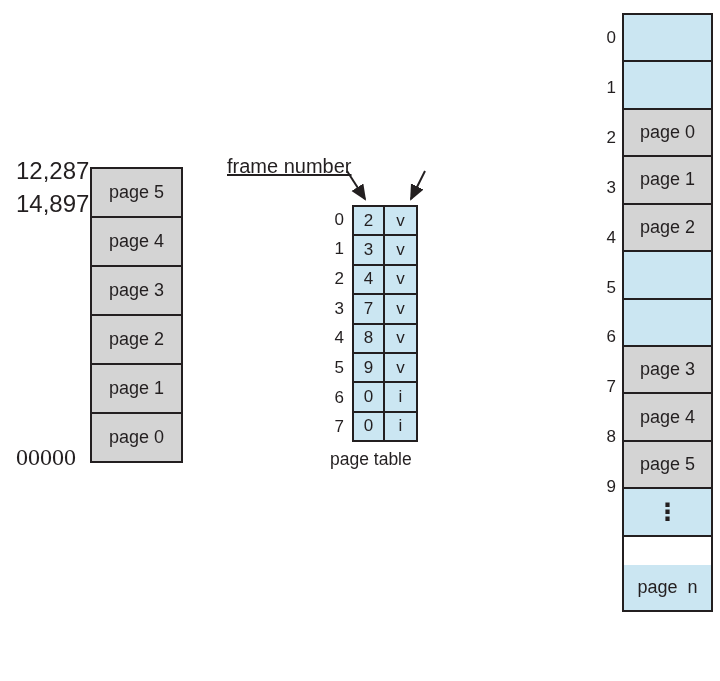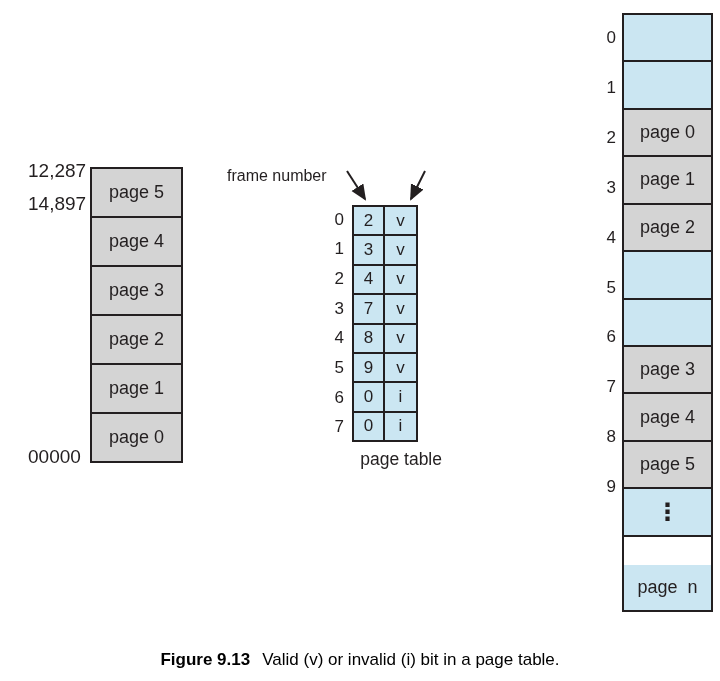--- a/index.html
+++ b/index.html
@@ -12,39 +12,39 @@
   .canvas{
     position:relative;
     width:720px;height:681px;
     background:#ffffff;
     font-family:"Liberation Sans","DejaVu Sans",sans-serif;
     color:var(--text);
     overflow:hidden;
   }
   
   .addr{
-    position:absolute;left:28px;width:66px;
-    text-align:left;font-size:19px;line-height:22px;color:var(--text);
+    position:absolute;left:16px;width:66px;
+    text-align:left;font-size:24px;line-height:22px;color:var(--text);
   }
   .addr-top{top:160px;}
   .addr-mid{top:193px;}
-  .addr-bottom{top:446px;}
+  .addr-bottom{top:446px;font-family:Liberation Serif, serif;}
   .logical-col{
     position:absolute;left:90px;top:167px;width:93px;height:296px;
     border:2px solid var(--line);box-sizing:border-box;
     display:flex;flex-direction:column;background:var(--page-gray);
   }
   .lcell{
     flex:1;display:flex;align-items:center;justify-content:center;
     font-size:18px;border-bottom:2px solid var(--line);
     background:var(--page-gray);
   }
   .lcell:last-child{border-bottom:none;}
   
-  .ann-label{position:absolute;top:167px;font-size:16px;white-space:nowrap;}
+  .ann-label{position:absolute;top:155px;font-size:20px;white-space:nowrap;text-decoration:underline;}
   .frame-number-label{left:227px;}
   .valid-bit-label{left:421px;}
   .arrows{position:absolute;left:0;top:0;width:720px;height:681px;pointer-events:none;}
   .pt-indices{
     position:absolute;left:314px;top:205px;width:30px;height:237px;
     display:flex;flex-direction:column;
   }
   .pt-indices div{
     flex:1;display:flex;align-items:center;justify-content:flex-end;
     font-size:17px;padding-right:0;
@@ -60,21 +60,21 @@
     width:29px;border-right:2px solid var(--line);
     display:flex;align-items:center;justify-content:center;
     font-size:17px;background:var(--cell-blue);
   }
   .pt-bit{
     flex:1;display:flex;align-items:center;justify-content:center;
     font-size:17px;background:var(--cell-blue);
   }
   .pt-caption{
     position:absolute;left:330px;top:449px;width:112px;
-    text-align:right;font-size:17.5px;
+    text-align:left;font-size:17.5px;
   }
   
   .pm-indices{
     position:absolute;left:586px;top:13px;width:30px;height:599px;
     display:flex;flex-direction:column;
   }
   .pm-indices div{
     flex:1;display:flex;align-items:center;justify-content:flex-end;
     font-size:17px;
   }
@@ -199,17 +199,14 @@
     <div class="pm-cell used">page 2</div>
     <div class="pm-cell free"></div>
     <div class="pm-cell free"></div>
     <div class="pm-cell used">page 3</div>
     <div class="pm-cell used">page 4</div>
     <div class="pm-cell used">page 5</div>
     <div class="pm-cell ellipsis">⋮</div>
     <div class="pm-cell free">page  n</div>
   </div>
 
-  <div class="figure-caption">
-    <span class="cap-label">Figure 9.13</span><span>Valid (v) or invalid (i) bit in a page table.</span>
-  </div>
 
 </div>
 
 </body></html>

